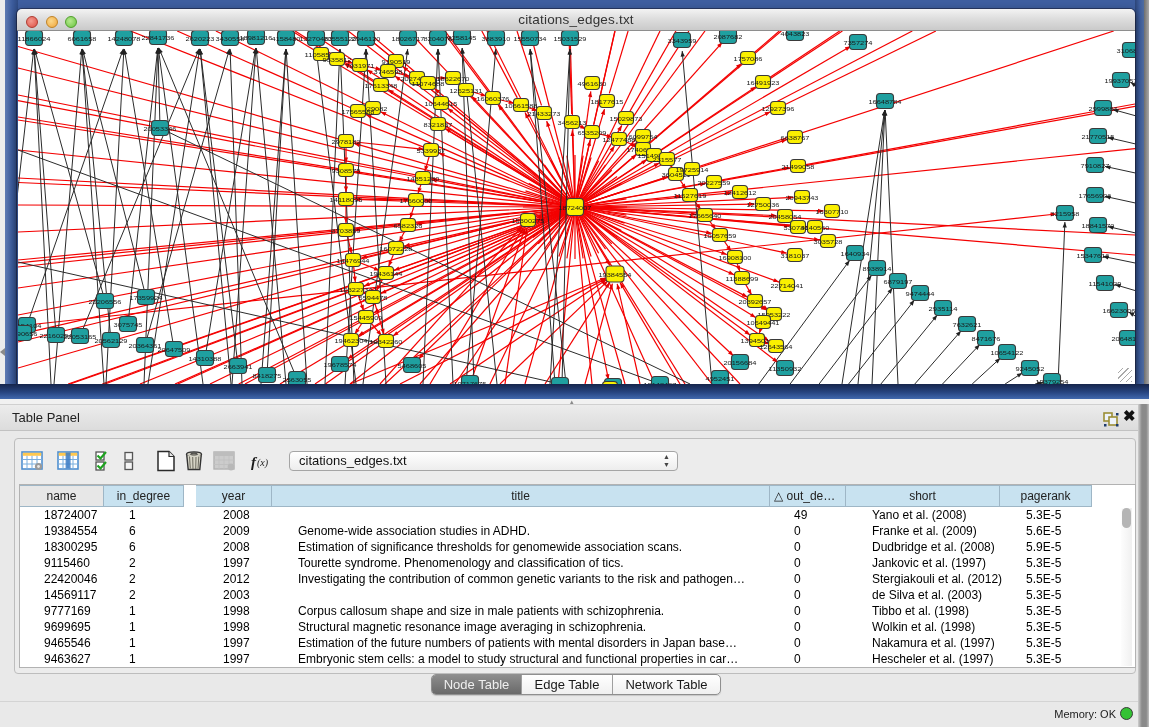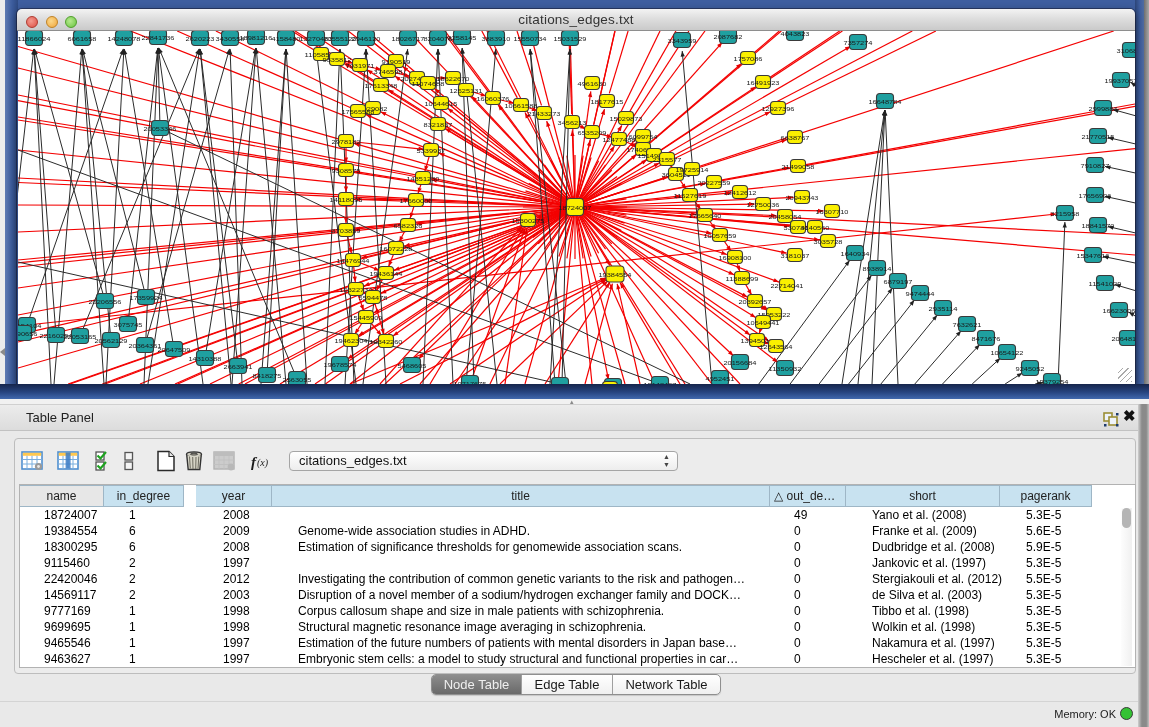--- a/index.html
+++ b/index.html
@@ -8,21 +8,21 @@
 #deskband{position:absolute;left:0;top:384px;width:1149px;height:15px;background:linear-gradient(#16254b,#274480 55%,#4168ad)}
 #ledge{position:absolute;left:0;top:0;width:5px;height:404px;background:#ececec}
 #redge{position:absolute;left:1144px;top:0;width:5px;height:404px;background:linear-gradient(90deg,#6f6f6f,#a8a8a8)}
 #frame{position:absolute;left:17px;top:9px;width:1118px;height:375px;border-radius:5px 5px 0 0;box-shadow:0 0 0 1px rgba(20,20,40,.5),0 3px 10px rgba(0,0,0,.45)}
 #titlebar{position:absolute;left:0;top:0;width:1118px;height:22px;border-radius:5px 5px 0 0;background:linear-gradient(#f3f3f3,#dedede 45%,#cacaca);border-bottom:1px solid #8e8e8e;text-align:center;font-size:13.5px;font-weight:normal;color:#333;line-height:21px;letter-spacing:0.2px}
 .tl{position:absolute;top:7px;width:12px;height:12px;border-radius:50%}
 #canvas{position:absolute;left:18px;top:31px;width:1117px;height:353px;background:#fff;overflow:hidden}
 #grip{position:absolute;left:1118px;top:368px;width:14px;height:14px;background:repeating-linear-gradient(135deg,transparent 0 3px,#aaa 3px 4px)}
 #split{position:absolute;left:0;top:399px;width:1149px;height:6px;background:#f1f1f1;border-bottom:1px solid #d0d0d0}
 #caret{position:absolute;left:570px;top:398px;font-size:7px;color:#8a8a8a}
-#tphead{position:absolute;left:0;top:405px;width:1149px;height:26px;background:linear-gradient(#ececec,#dcdcdc);border-bottom:1px solid #c2c2c2;font-size:13px;color:#222;line-height:25px;padding-left:26px}
+#tphead{position:absolute;left:0;top:405px;width:1149px;height:26px;background:linear-gradient(#ececec,#dcdcdc);border-bottom:1px solid #c2c2c2;font-size:13px;color:#222;line-height:25px;padding-left:12px}
 #inset{position:absolute;left:14px;top:438px;width:1122px;height:236px;background:#ececec;border:1px solid #bdbdbd;border-radius:4px}
 #combo{position:absolute;left:289px;top:451px;width:389px;height:20px;background:linear-gradient(#ffffff,#ededed);border:1px solid #a5a5a5;border-radius:4px;font-size:13px;color:#111;line-height:18px;padding-left:9px}
 #combo .arr{position:absolute;right:7px;top:1px;font-size:7px;color:#444;line-height:8px;text-align:center}
 .viewport{position:absolute;left:19px;top:484px;width:1117px;height:184px;background:#fff;border:1px solid #b2b2b2}
 .th{position:absolute;top:485px;height:22px;background:#c8e2f0;border:1px solid #9eb6c6;border-left:none;font-size:12px;color:#222;text-align:center;line-height:21px}
 .tr{position:absolute;left:20px;width:1080px;height:16px;font-size:12px;color:#000}
 .tr span{position:absolute;top:0;line-height:16px;white-space:nowrap}
 .clip{overflow:hidden;text-overflow:clip}
 #sbtrack{position:absolute;left:1121px;top:508px;width:11px;height:158px;background:linear-gradient(90deg,#fdfdfd,#f0f0f0)}
 #sbthumb{position:absolute;left:1122px;top:508px;width:9px;height:20px;background:#b5b5b5;border-radius:5px}
@@ -973,38 +973,38 @@
     <span style="left:203px">2008</span>
     <span style="left:278px;width:486px" class="clip">Estimation of significance thresholds for genomewide association scans.</span>
     <span style="left:774px">0</span>
     <span style="left:852px;width:146px" class="clip">Dudbridge et al. (2008)</span>
     <span style="left:1006px">5.9E-5</span>
   </div>
 <div class="tr" style="top:555px">
     <span style="left:24px">9115460</span>
     <span style="left:109px">2</span>
     <span style="left:203px">1997</span>
+    <span style="left:278px;width:486px" class="clip">Tourette syndrome. Phenomenology and classification of tics.</span>
     <span style="left:774px">0</span>
     <span style="left:852px;width:146px" class="clip">Jankovic et al. (1997)</span>
     <span style="left:1006px">5.3E-5</span>
   </div>
 <div class="tr" style="top:571px">
     <span style="left:24px">22420046</span>
     <span style="left:109px">2</span>
     <span style="left:203px">2012</span>
     <span style="left:278px;width:486px" class="clip">Investigating the contribution of common genetic variants to the risk and pathogen…</span>
     <span style="left:774px">0</span>
     <span style="left:852px;width:146px" class="clip">Stergiakouli et al. (2012)</span>
     <span style="left:1006px">5.5E-5</span>
   </div>
 <div class="tr" style="top:587px">
     <span style="left:24px">14569117</span>
     <span style="left:109px">2</span>
     <span style="left:203px">2003</span>
-    <span style="left:278px;width:486px" class="clip">Disruption of a novel member of a sodium/hydrogen exchanger family and DOCK…</span>
     <span style="left:774px">0</span>
     <span style="left:852px;width:146px" class="clip">de Silva et al. (2003)</span>
     <span style="left:1006px">5.3E-5</span>
   </div>
 <div class="tr" style="top:603px">
     <span style="left:24px">9777169</span>
     <span style="left:109px">1</span>
     <span style="left:203px">1998</span>
     <span style="left:278px;width:486px" class="clip">Corpus callosum shape and size in male patients with schizophrenia.</span>
     <span style="left:774px">0</span>

